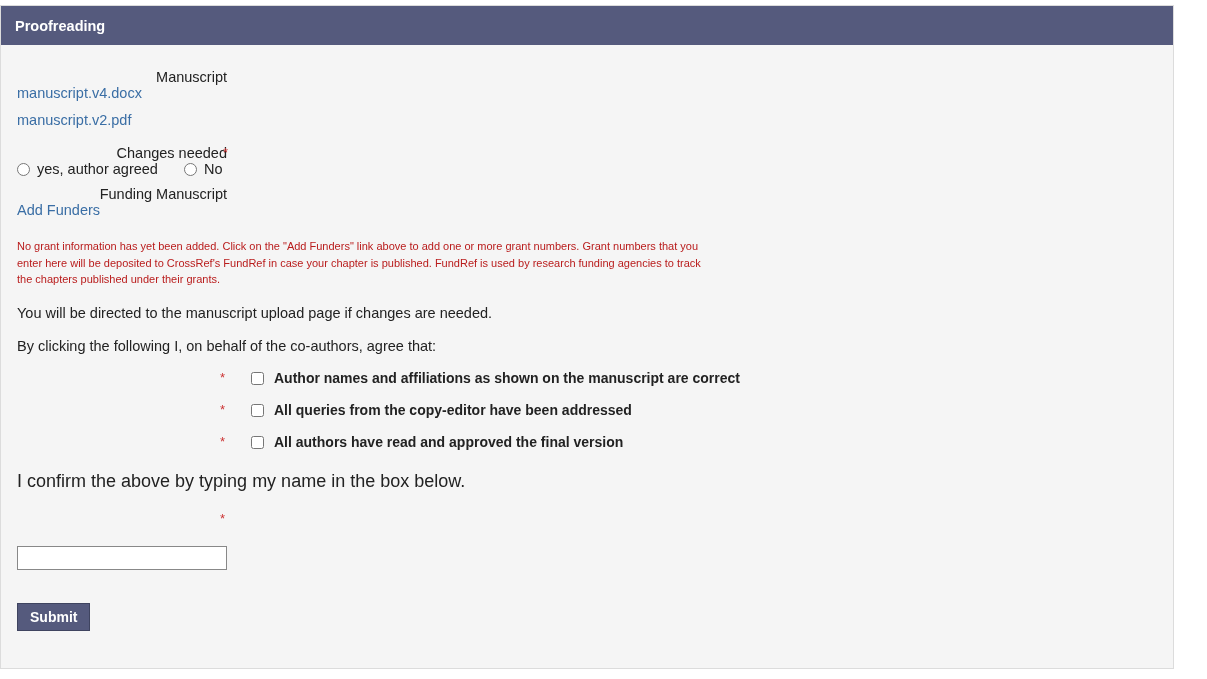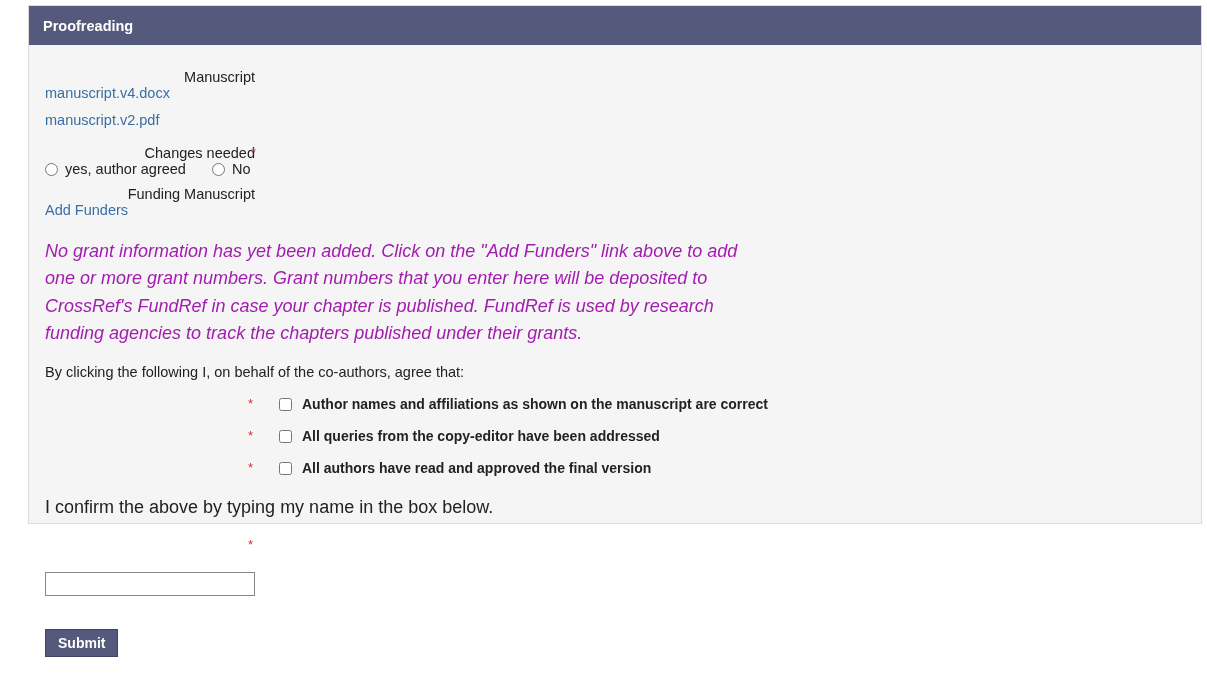--- a/index.html
+++ b/index.html
@@ -10,24 +10,24 @@
     width: 1207px;
     height: 679px;
     background: #ffffff;
     font-family: "Liberation Sans", sans-serif;
     font-size: 14px;
     color: #222222;
     overflow: hidden;
   }
   .panel {
     position: absolute;
-    left: 28px;
+    left: 0;
     top: 5px;
     width: 1174px;
-    height: 519px;
+    height: 664px;
     border: 1px solid #dcdcdc;
     background: #f5f5f5;
     box-sizing: border-box;
   }
   .panel-header {
     height: 39px;
     background: #555a7d;
     color: #ffffff;
     font-weight: bold;
     font-size: 14.5px;
@@ -88,24 +88,23 @@
   .radio-item input[type="radio"] {
     margin: 0 7px 0 0;
     width: 13px;
     height: 13px;
   }
   .radio-item label {
     font-size: 14.5px;
     cursor: pointer;
   }
   .note {
-    font-style: italic;
-    font-size: 18px;
+    font-size: 11px;
     line-height: 1.52;
-    color: #a21caf;
+    color: #b91c1c;
     max-width: 700px;
     margin-top: 20px;
   }
   .para {
     font-size: 14.5px;
     margin-top: 17px;
     color: #222222;
   }
   .check-row {
     display: flex;
@@ -206,20 +205,21 @@
           </div>
         </div>
       </div>
     </div>
 
     <div class="row" style="margin-top:9px;">
       <div class="label-col">Funding Manuscript</div>
       <div class="field-col">
         <a class="link">Add Funders</a>
         <div class="note">No grant information has yet been added. Click on the "Add Funders" link above to add one or more grant numbers. Grant numbers that you enter here will be deposited to CrossRef's FundRef in case your chapter is published. FundRef is used by research funding agencies to track the chapters published under their grants.</div>
+        <div class="para">You will be directed to the manuscript upload page if changes are needed.</div>
         <div class="para">By clicking the following I, on behalf of the co-authors, agree that:</div>
       </div>
     </div>
 
     <div class="check-row">
       <div class="check-req">
         <span class="req">*</span>
       </div>
       <div class="check-body">
         <input type="checkbox" id="agree-0" style="">

